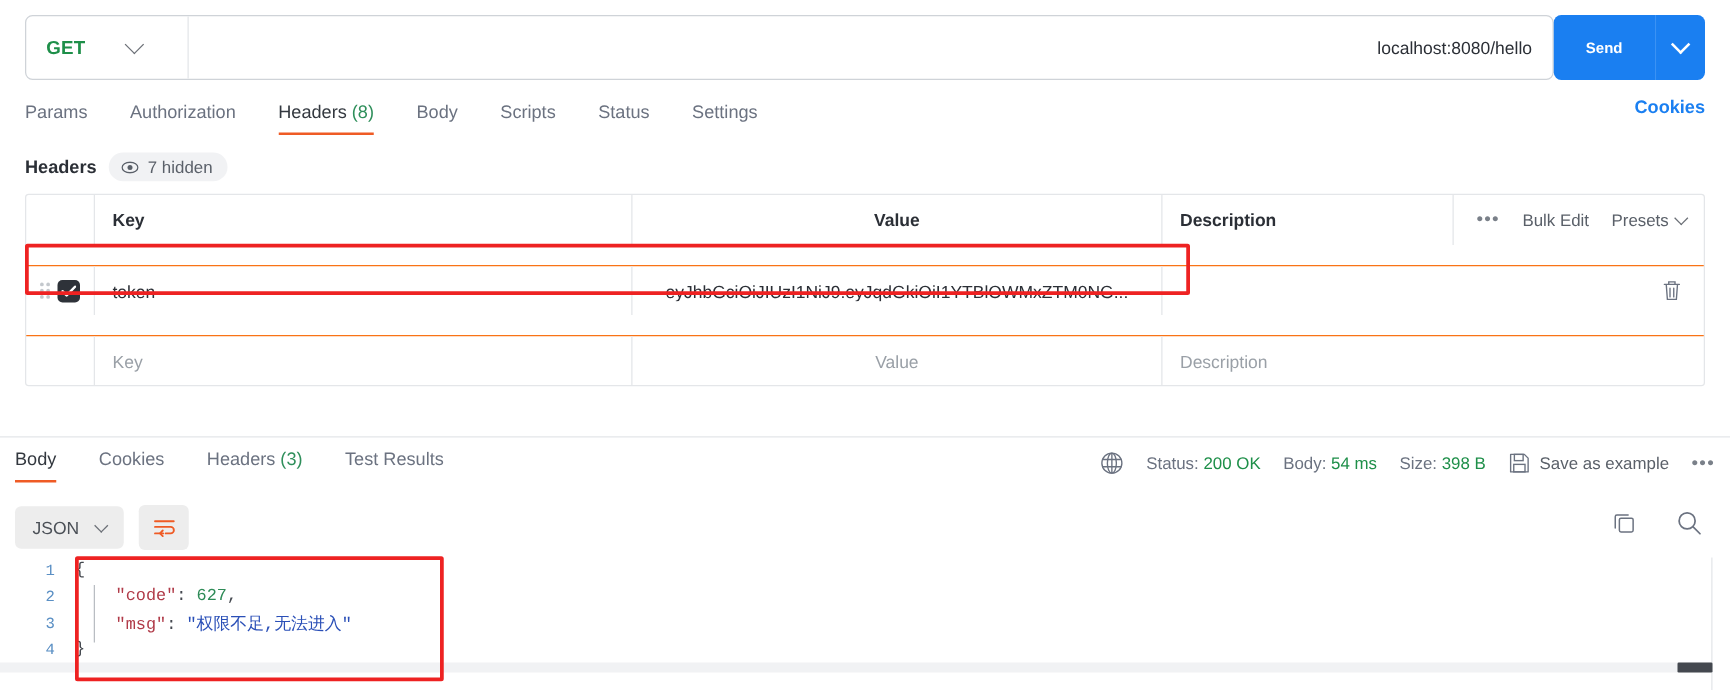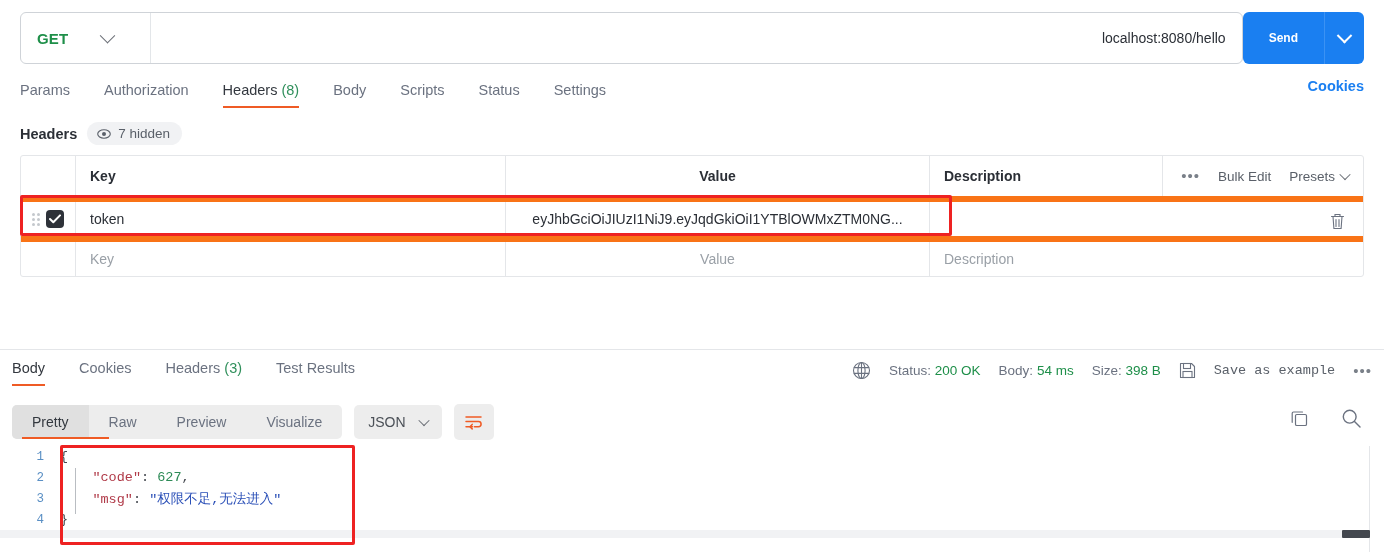--- a/index.html
+++ b/index.html
@@ -83,21 +83,21 @@
     font-size: 13.5px; color: #5a6069; cursor: pointer;
   }
   .eye { display:block; }
 
   
   .tbl {
     position: absolute; left: 20px; top: 155px; right: 20px;
     border: 1px solid #e4e6e9; border-radius: 3px; background: #fff;
   }
   .trow { display: flex; align-items: stretch; height: 40px; }
-  .trow + .trow { border-top: 6px solid #f97316; }
+  .trow + .trow { border-top: 1px solid #f97316; margin-top: 16px; }
   .c-grip { width: 55px; border-right: 1px solid #e4e6e9; display: flex;
             align-items: center; justify-content: center; gap: 6px; position: relative; }
   .c-key { width: 430px; border-right: 1px solid #e4e6e9; display: flex; align-items: center; padding: 0 14px; }
   .c-val { width: 424px; border-right: 1px solid #e4e6e9; display: flex; align-items: center; padding: 0 12px; overflow:hidden;justify-content:center; }
   .c-desc { flex: 1; display: flex; align-items: center; padding: 0 14px; position: relative; }
   .th { font-size: 14px; font-weight: 700; color: #2b2f36; }
   .cell-txt { font-size: 14px; color: #2b2f36; white-space: nowrap; overflow: hidden; text-overflow: ellipsis; }
   .cell-ph { font-size: 14px; color: #9aa0a7; }
   .hdr-actions {
     position: absolute; right: 0; top: 0; height: 100%;
@@ -126,21 +126,21 @@
   
   .splitter { position: absolute; left: 0; right: 0; top: 349px; height: 1px; background: #e4e6e9; }
 
   
   .resp-tabs { position: absolute; left: 12px; top: 360px; display: flex; align-items: flex-start; }
   .respmeta {
     position: absolute; right: 12px; top: 361px; display: flex; align-items: center; gap: 18px;
   }
   .meta-txt { font-size: 13.5px; color: #6b7280; white-space: nowrap; }
   .meta-txt .ok { color: #1e8f49; font-weight: 400; }
-  .save-ex { display: flex; align-items: center; gap: 18px; cursor: pointer; font-size: 13.5px; color: #5a6069; font-family: Liberation Mono, monospace; }
+  .save-ex { display: flex; align-items: center; gap: 8px; cursor: pointer; font-size: 13.5px; color: #5a6069; }
 
   
   .view-bar { position: absolute; left: 12px; top: 404px; display: flex; align-items: center; gap: 12px; }
   .seg {
     display: flex; background: #ededed; border-radius: 5px; overflow: hidden;
   }
   .seg-item {
     position: relative; padding: 9px 20px; font-size: 14px; color: #6b7280; cursor: pointer;
   }
   .seg-item.active { background: #e0e0e0; color: #33383f; }
@@ -344,34 +344,20 @@
         <path d="M1.5 1.5 h11 l3 3 v11 h-14 z" fill="none" stroke="#6b7280" stroke-width="1.1" stroke-linejoin="round"></path>
         <rect x="4.5" y="1.5" width="7" height="5" fill="none" stroke="#6b7280" stroke-width="1.1"></rect>
         <rect x="4" y="9.5" width="9" height="6" fill="none" stroke="#6b7280" stroke-width="1.1"></rect>
       </svg>
       <span>Save as example</span>
     </span>
     <span class="dots">•••</span>
   </div>
 
   <div class="view-bar">
-    <div class="seg">
-      <div class="seg-item active">
-        <span>Pretty</span>
-      </div>
-      <div class="seg-item">
-        <span>Raw</span>
-      </div>
-      <div class="seg-item">
-        <span>Preview</span>
-      </div>
-      <div class="seg-item">
-        <span>Visualize</span>
-      </div>
-    </div>
     <div class="fmt-sel">
       <span>JSON</span>
       <span class="chev-sm"></span>
     </div>
     <div class="wrap-btn">
       <svg width="19" height="16" viewBox="0 0 19 16">
         <path d="M2 3 h15 M2 7.5 h12.5 a2.6 2.6 0 0 1 0 5.2 h-4" fill="none" stroke="#ef5b25" stroke-width="1.5" stroke-linecap="round"></path>
         <path d="M2 12.7 h6.5" fill="none" stroke="#ef5b25" stroke-width="1.5" stroke-linecap="round"></path>
         <path d="M8.2 10.4 L6 12.7 L8.2 14.9" fill="none" stroke="#ef5b25" stroke-width="1.5" stroke-linecap="round" stroke-linejoin="round"></path>
       </svg>

